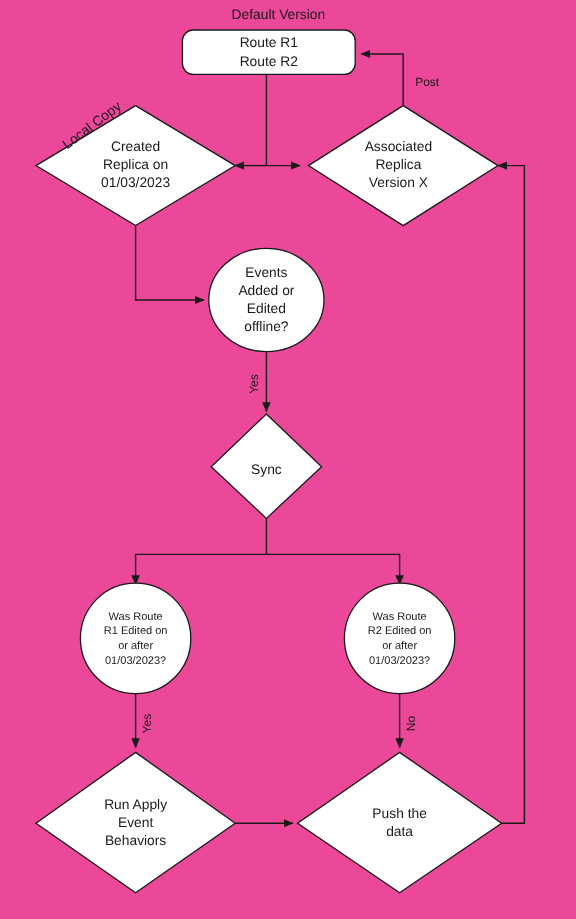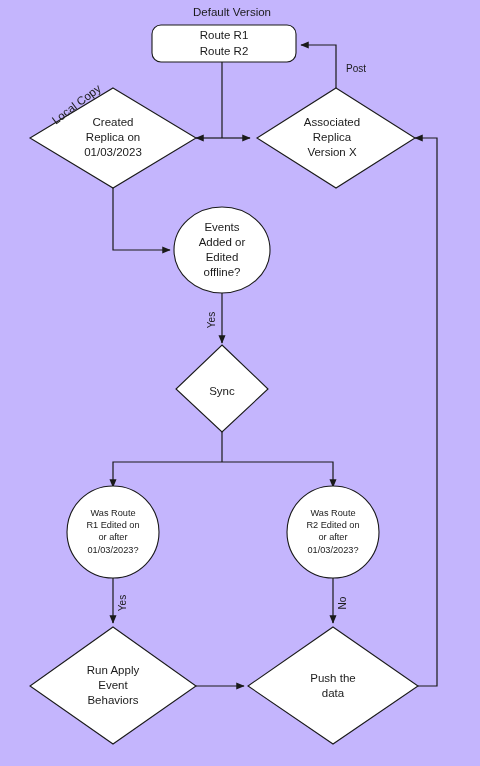--- a/index.html
+++ b/index.html
@@ -11,21 +11,21 @@
   body {
     width: 480px;
     height: 766px;
     overflow: hidden;
     font-family: "Liberation Sans", sans-serif;
   }
   #flowchart-root {
     position: relative;
     width: 480px;
     height: 766px;
-    background: #c4b5fd;
+    background: #ec4899;
     text-align: center;
   }
   svg#flow-svg {
     display: block;
     width: 480px;
     height: 766px;
   }
   .shape {
     fill: #ffffff;
     stroke: #1a1a1a;

